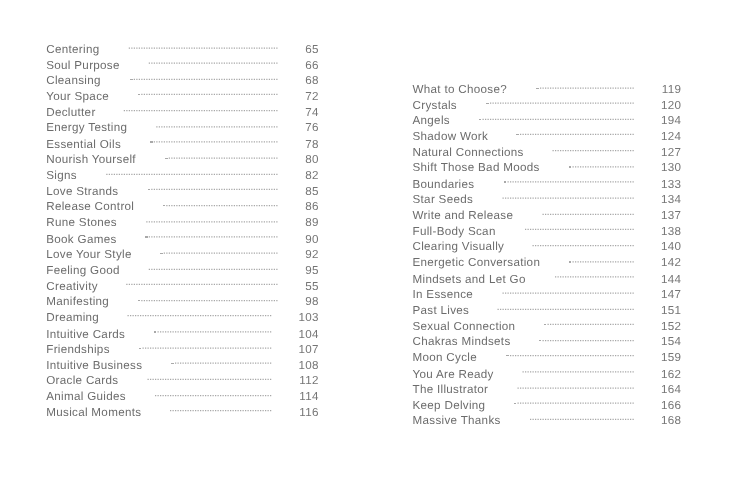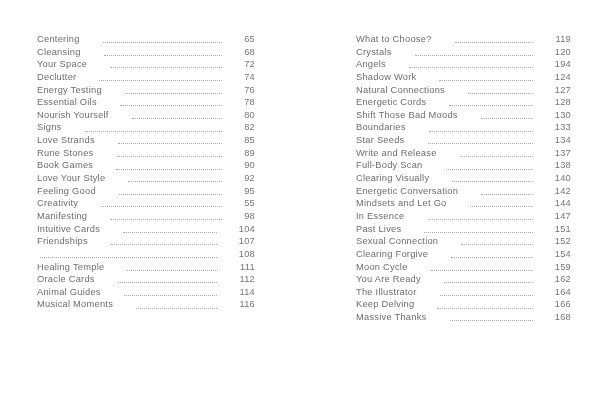--- a/index.html
+++ b/index.html
@@ -21,26 +21,27 @@
   }
   .toc-col {
     position: absolute;
     top: 33px;
   }
   .toc-col.left {
     left: 37px;
     width: 218px;
   }
   .toc-col.right {
-    left: 356px;
+    left: 330px;
     width: 215px;
+    margin-top: 32px;
   }
   .entry {
     display: flex;
-    align-items: flex-end;
+    align-items: center;
     height: 12.65px;
     font-size: 9.3px;
     letter-spacing: 0.25px;
     color: #6c6c6c;
     line-height: 12.65px;
     gap: 20px;
   }
   .entry .label {
     white-space: nowrap;
     flex: 0 0 auto;
@@ -63,20 +64,25 @@
 <div class="spread">
 
   <div class="toc-col left">
 
       <div class="entry">
         <span class="label">Centering</span>
         <span class="leader"></span>
         <span class="pagenum">65</span>
       </div>
 
+      <div class="entry">
+        <span class="label">Soul Purpose</span>
+        <span class="leader"></span>
+        <span class="pagenum">66</span>
+      </div>
 
       <div class="entry">
         <span class="label">Cleansing</span>
         <span class="leader"></span>
         <span class="pagenum">68</span>
       </div>
 
 
       <div class="entry">
         <span class="label">Your Space</span>
@@ -113,20 +119,25 @@
         <span class="leader"></span>
         <span class="pagenum">82</span>
       </div>
 
       <div class="entry">
         <span class="label">Love Strands</span>
         <span class="leader"></span>
         <span class="pagenum">85</span>
       </div>
 
+      <div class="entry">
+        <span class="label">Release Control</span>
+        <span class="leader"></span>
+        <span class="pagenum">86</span>
+      </div>
 
       <div class="entry">
         <span class="label">Rune Stones</span>
         <span class="leader"></span>
         <span class="pagenum">89</span>
       </div>
 
       <div class="entry">
         <span class="label">Book Games</span>
         <span class="leader"></span>
@@ -150,43 +161,44 @@
         <span class="leader"></span>
         <span class="pagenum">55</span>
       </div>
 
       <div class="entry">
         <span class="label">Manifesting</span>
         <span class="leader"></span>
         <span class="pagenum">98</span>
       </div>
 
+      <div class="entry">
+        <span class="label">Dreaming</span>
+        <span class="leader"></span>
+        <span class="pagenum">103</span>
+      </div>
 
       <div class="entry">
         <span class="label">Intuitive Cards</span>
         <span class="leader"></span>
         <span class="pagenum">104</span>
       </div>
 
       <div class="entry">
         <span class="label">Friendships</span>
         <span class="leader"></span>
         <span class="pagenum">107</span>
       </div>
 
       <div class="entry">
+        <span class="label">Intuitive Business</span>
         <span class="leader"></span>
         <span class="pagenum">108</span>
       </div>
 
-      <div class="entry">
-        <span class="label">Healing Temple</span>
-        <span class="leader"></span>
-        <span class="pagenum">111</span>
-      </div>
 
       <div class="entry">
         <span class="label">Oracle Cards</span>
         <span class="leader"></span>
         <span class="pagenum">112</span>
       </div>
 
       <div class="entry">
         <span class="label">Animal Guides</span>
         <span class="leader"></span>
@@ -225,25 +237,20 @@
         <span class="leader"></span>
         <span class="pagenum">124</span>
       </div>
 
       <div class="entry">
         <span class="label">Natural Connections</span>
         <span class="leader"></span>
         <span class="pagenum">127</span>
       </div>
 
-      <div class="entry">
-        <span class="label">Energetic Cords</span>
-        <span class="leader"></span>
-        <span class="pagenum">128</span>
-      </div>
 
       <div class="entry">
         <span class="label">Shift Those Bad Moods</span>
         <span class="leader"></span>
         <span class="pagenum">130</span>
       </div>
 
       <div class="entry">
         <span class="label">Boundaries</span>
         <span class="leader"></span>
@@ -299,21 +306,21 @@
         <span class="pagenum">151</span>
       </div>
 
       <div class="entry">
         <span class="label">Sexual Connection</span>
         <span class="leader"></span>
         <span class="pagenum">152</span>
       </div>
 
       <div class="entry">
-        <span class="label">Clearing Forgive</span>
+        <span class="label">Chakras Mindsets</span>
         <span class="leader"></span>
         <span class="pagenum">154</span>
       </div>
 
 
       <div class="entry">
         <span class="label">Moon Cycle</span>
         <span class="leader"></span>
         <span class="pagenum">159</span>
       </div>

